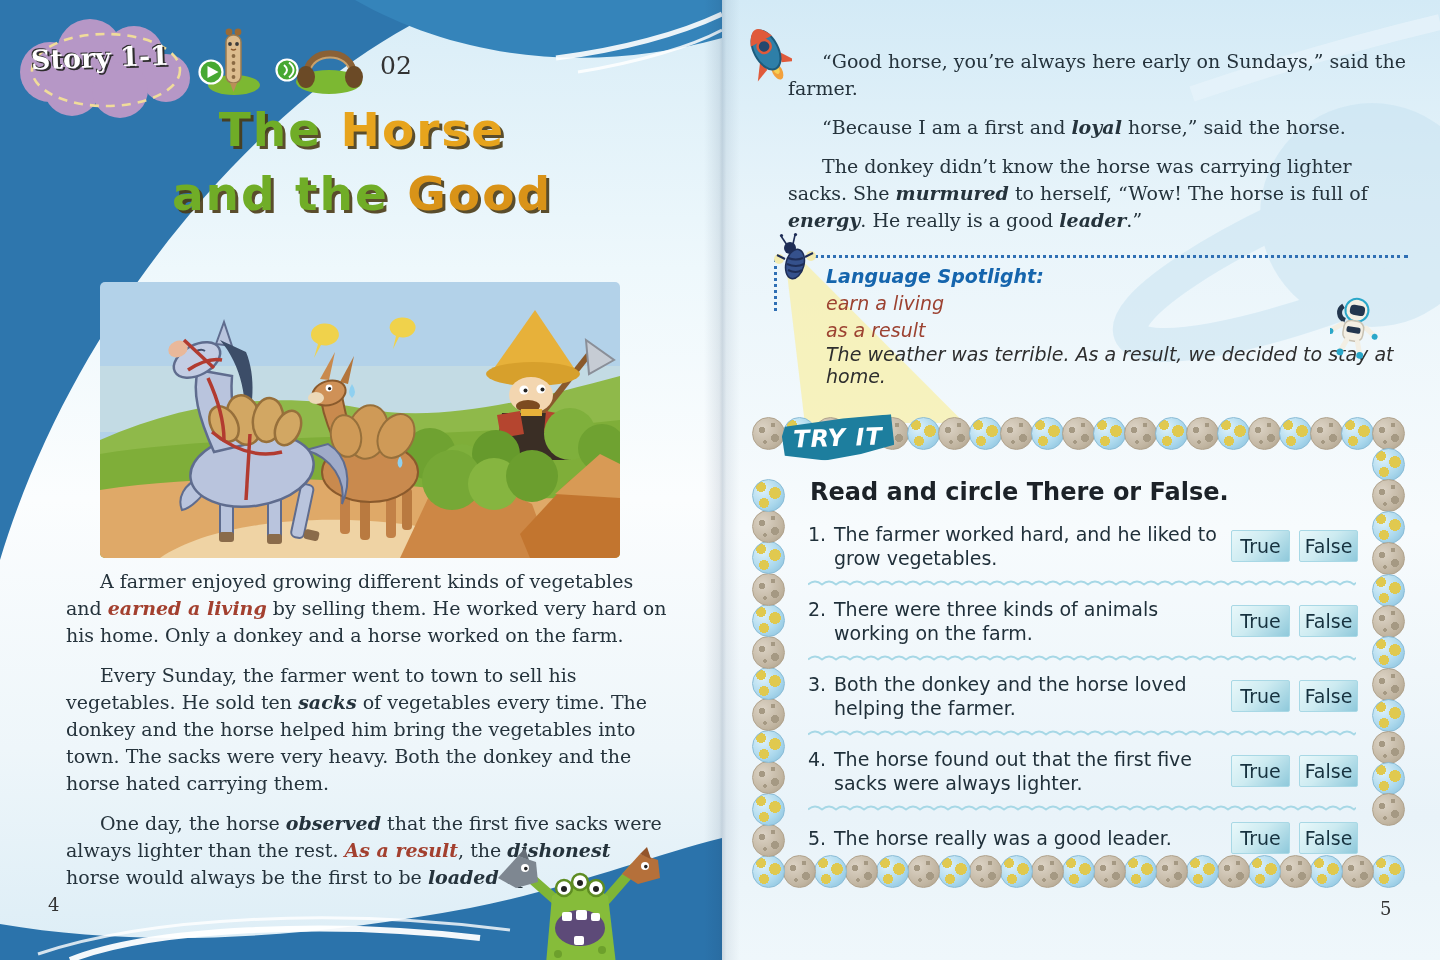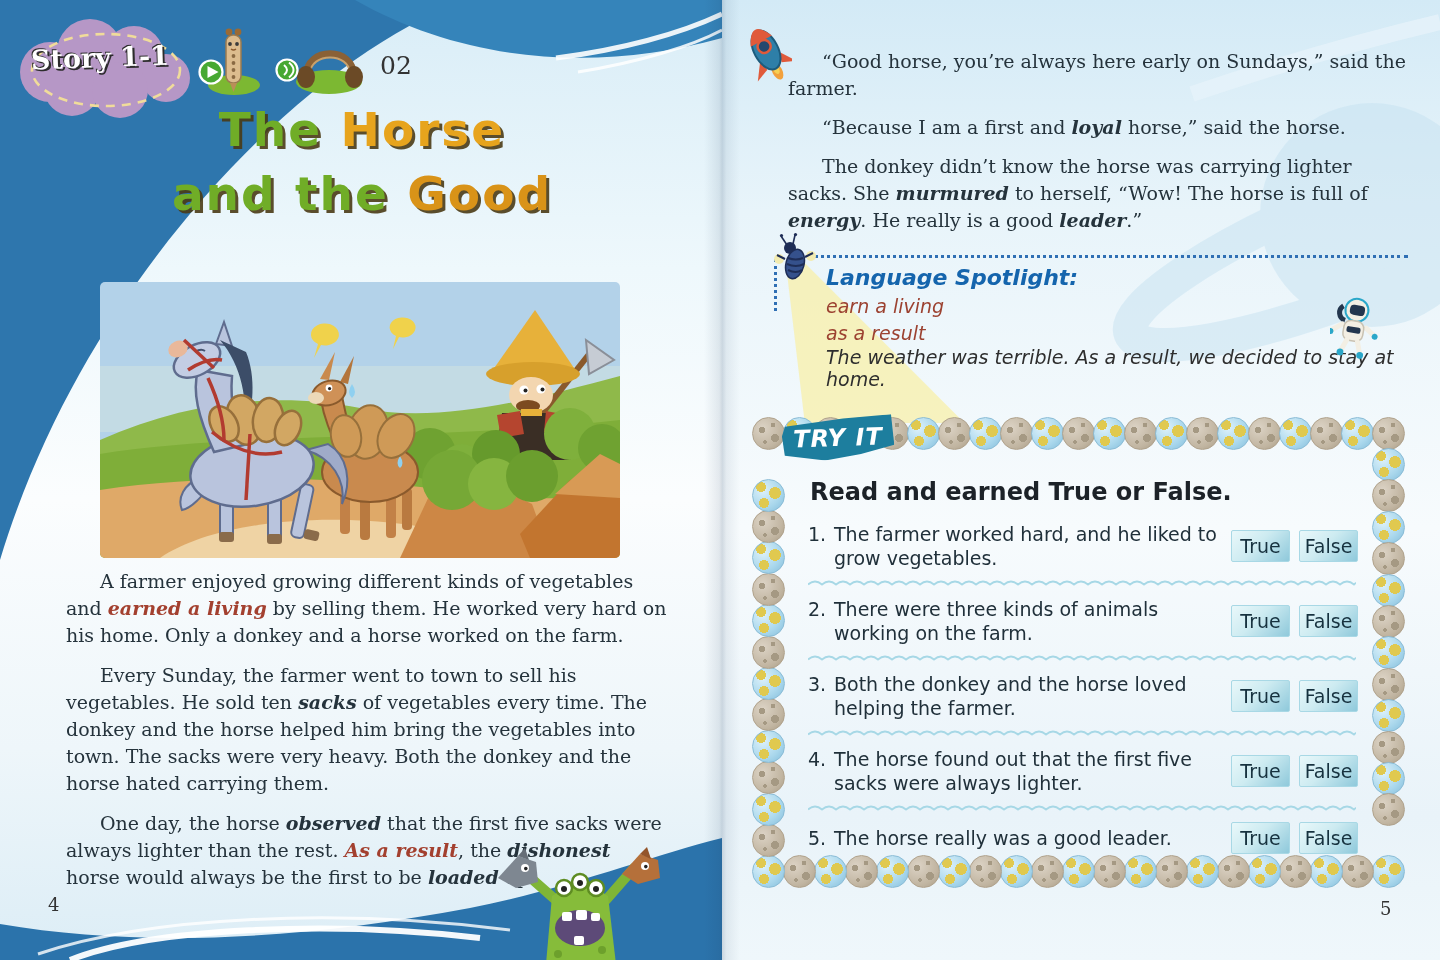--- a/index.html
+++ b/index.html
@@ -43,21 +43,21 @@
   .r-text{left:66px;top:48px;width:626px;font-family:"DejaVu Serif",serif;
     font-size:19px;line-height:27px;color:#25333c;}
   .r-text p{margin:0 0 12px 0;text-indent:34px;}
   .rocket{left:18px;top:18px;width:52px;height:64px;}
   .spot{left:64px;top:255px;width:624px;height:160px;}
   .spot-topline{position:absolute;left:22px;top:0;width:600px;border-top:3px dotted #2f6fb4;}
   .spot-leftline{position:absolute;left:-12px;top:4px;height:52px;border-left:3px dotted #2f6fb4;}
   .spot-beam{position:absolute;left:-4px;top:8px;width:190px;height:160px;background:#f8f0ae;
     opacity:.8;clip-path:polygon(2% 0,12% 0,96% 100%,12% 100%);}
   .firefly{position:absolute;left:-14px;top:-22px;width:46px;height:52px;}
-  .spot-title{position:relative;margin:10px 0 3px 40px;font-size:22px;font-weight:bold;
+  .spot-title{position:relative;margin:10px 0 3px 40px;font-size:19px;font-weight:bold;
     font-style:italic;color:#1565ad;}
   .spot-phrase{position:relative;margin:5px 0 2px 40px;font-size:19px;font-style:italic;color:#9c4231;}
   .spot-ex{position:relative;margin:0 0 3px 40px;font-size:19px;font-style:italic;color:#2e2e2e;}
   .astronaut{left:608px;top:294px;width:48px;height:66px;z-index:3;}
 
   .globe-frame{position:absolute;left:0;top:0;width:718px;height:960px;z-index:2;}
   .globe{position:absolute;width:31px;height:31px;border-radius:50%;}
   .earth{border:1px solid #8abcd6;background:
     radial-gradient(circle at 8px 7px,#e0c94f 0 5px,transparent 5px),
     radial-gradient(circle at 22px 13px,#e0c94f 0 6px,transparent 6px),
@@ -422,21 +422,21 @@
         <span class="globe moon" style="left: 30px; top: 635.6px;"></span>
         <span class="globe earth" style="left: 30px; top: 604.2px;"></span>
         <span class="globe moon" style="left: 30px; top: 572.8px;"></span>
         <span class="globe earth" style="left: 30px; top: 541.4px;"></span>
         <span class="globe moon" style="left: 30px; top: 510px;"></span>
         <span class="globe earth" style="left: 30px; top: 478.6px;"></span>
       </div>
     <div class="layer tryit-badge">
       <span>TRY IT</span>
     </div>
-    <div class="layer tryit-heading">Read and earned True or False.</div>
+    <div class="layer tryit-heading">Read and circle There or False.</div>
     <div id="quiz-rows">
         <div class="q-row">
           <div class="q-text">
             <span class="q-num">1.</span>
             <span class="q-body">The farmer worked hard, and he liked to grow vegetables.</span>
           </div>
           <div class="q-choices">
             <span class="tf-btn">True</span>
             <span class="tf-btn">False</span>
           </div>

